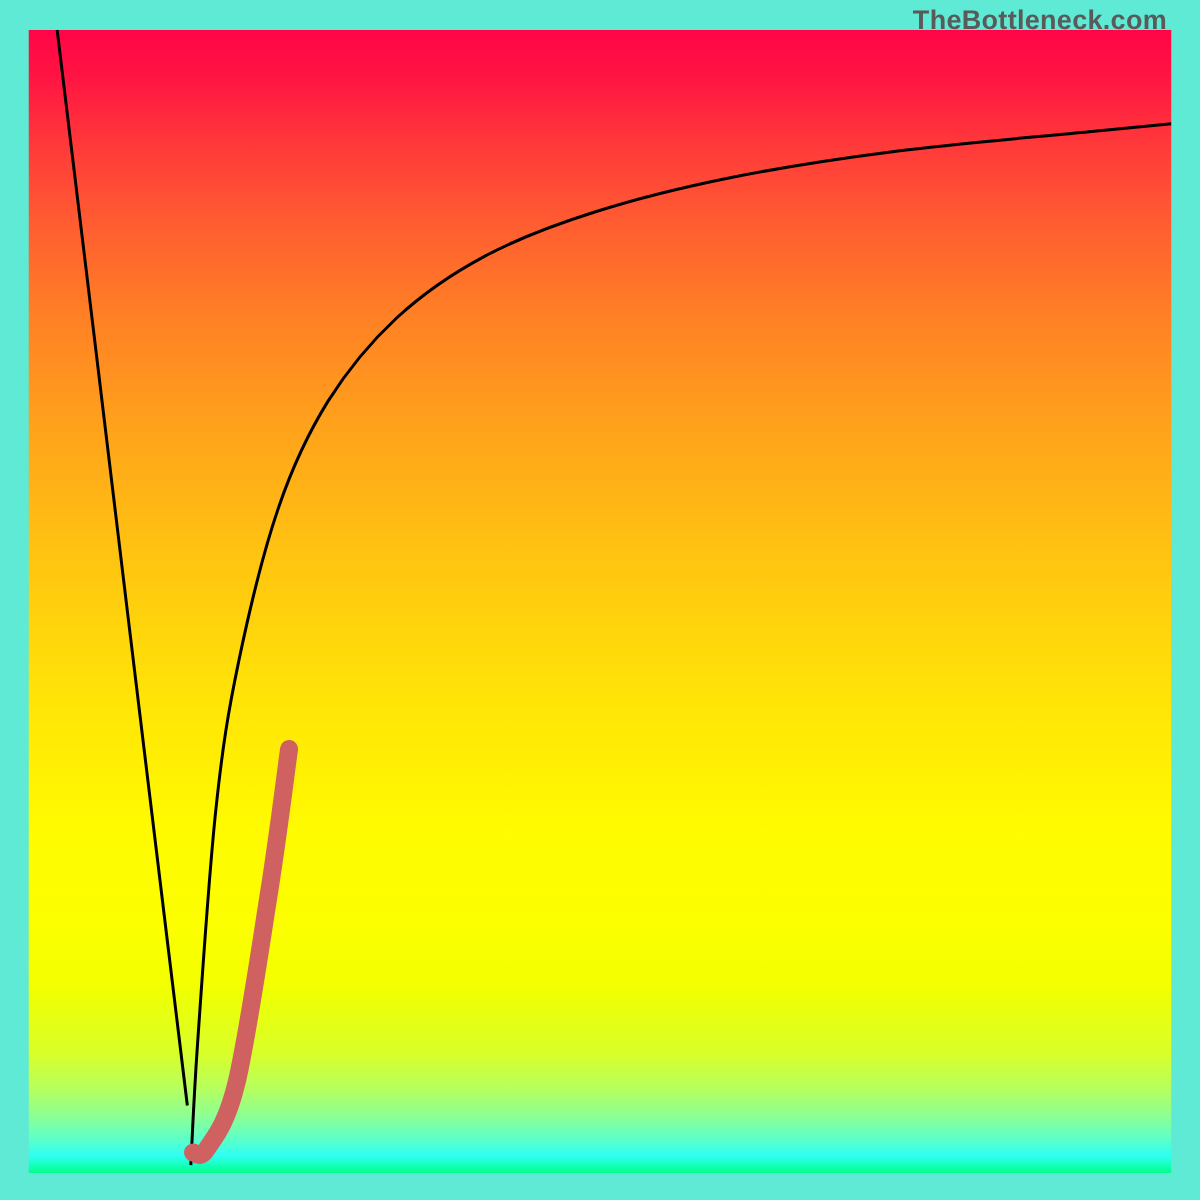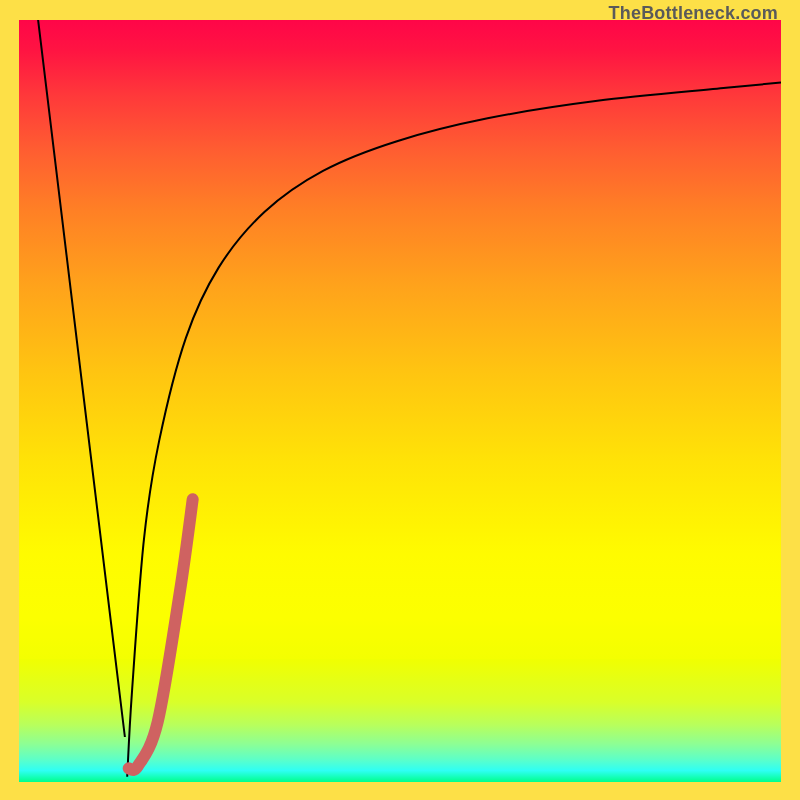--- a/index.html
+++ b/index.html
@@ -9,21 +9,21 @@
     height: 800px;
     background: #000;
     overflow: hidden;
   }
   .frame {
     position: absolute;
     left: 0;
     top: 0;
     width: 800px;
     height: 800px;
-    background: #fde047;
+    background: #5eead4;
   }
   .plot {
     position: absolute;
     left: 19px;
     top: 20px;
     width: 762px;
     height: 762px;
     overflow: hidden;
   }
   .gradient {

